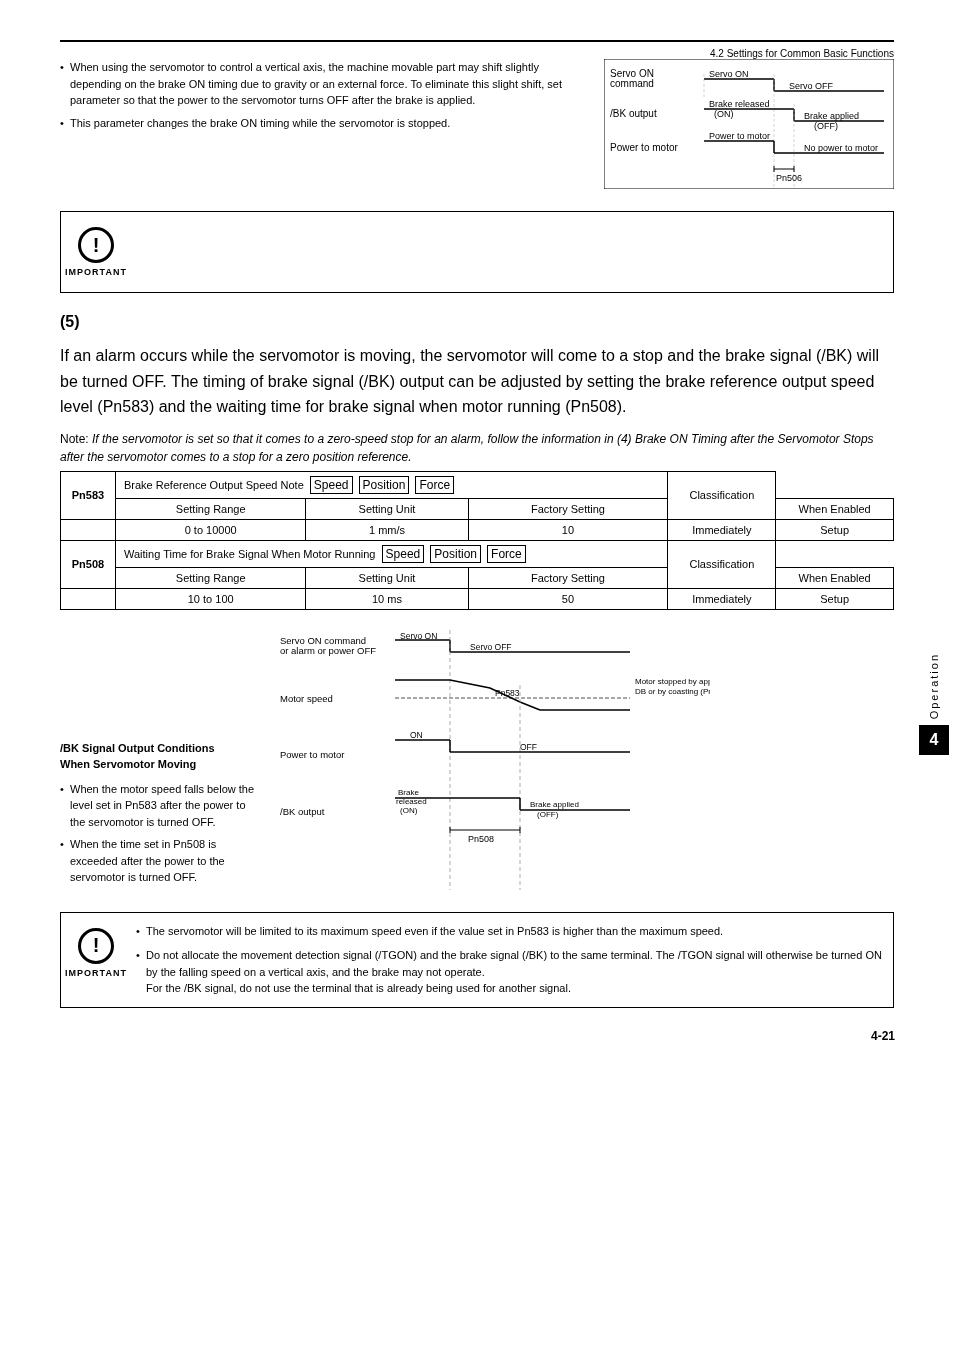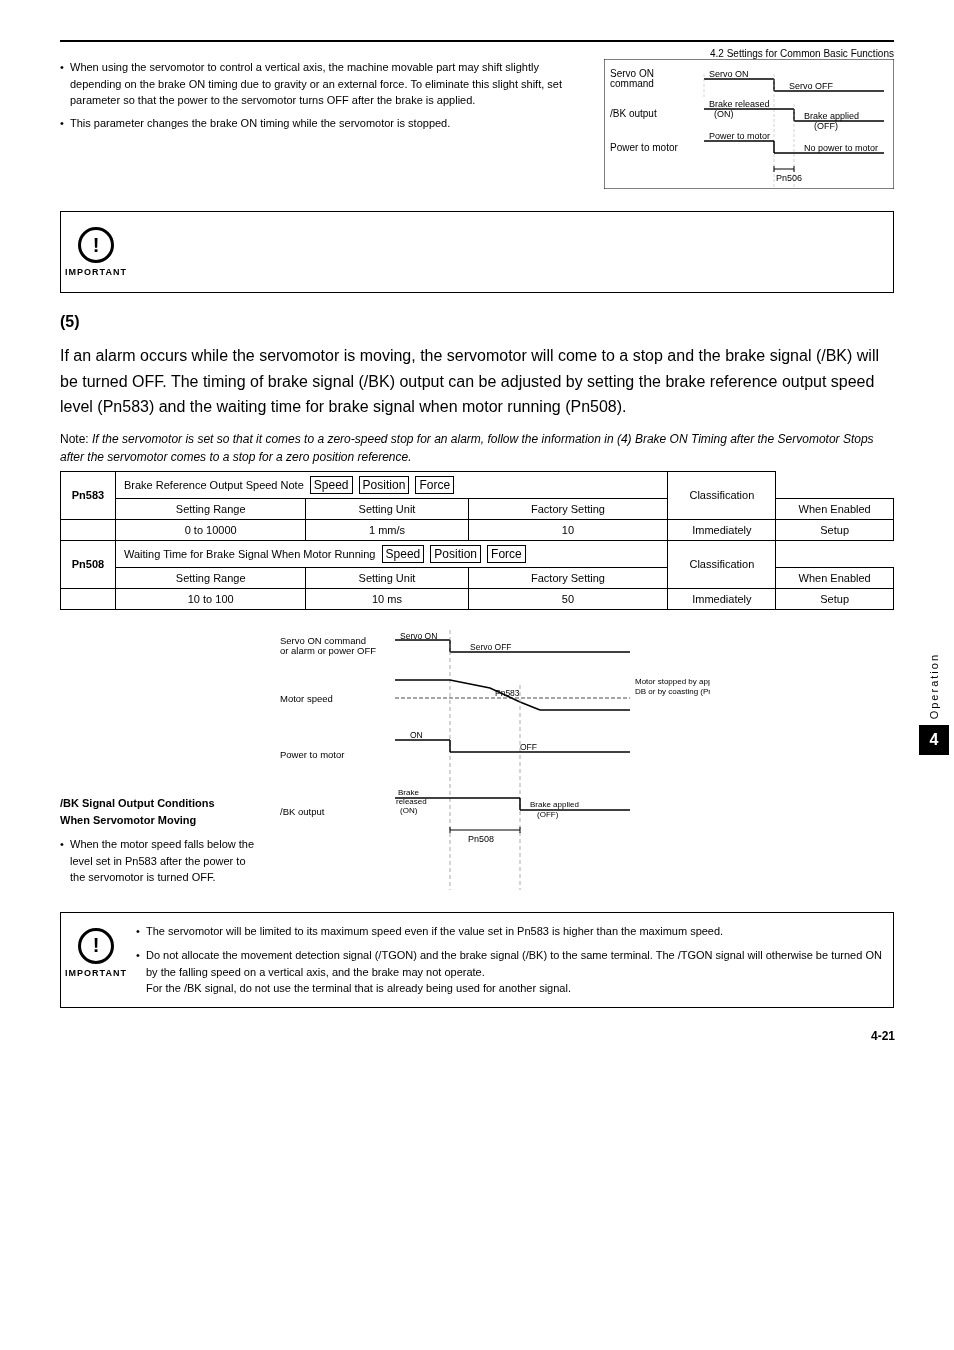--- a/index.html
+++ b/index.html
@@ -342,20 +342,21 @@
       <td>Setup</td>
     </tr>
   </tbody>
     </table>
 
   <div class="bottom-section">
     <div class="bk-conditions">
       <h4>/BK Signal Output Conditions<br>When Servomotor Moving</h4>
       <ul>
         <li>When the motor speed falls below the level set in Pn583 after the power to the servomotor is turned OFF.</li>
+        <li>When the time set in Pn508 is exceeded after the power to the servomotor is turned OFF.</li>
       </ul>
     </div>
 
     <div class="timing-svg-container">
       <svg width="430" height="260" font-family="Arial" font-size="9">
 
         <text x="0" y="14" font-size="9.5">Servo ON command</text>
         <text x="0" y="24" font-size="9.5">or alarm or power OFF</text>
 
         <line x1="115" y1="10" x2="170" y2="10" stroke="#000" stroke-width="1.5"></line>

